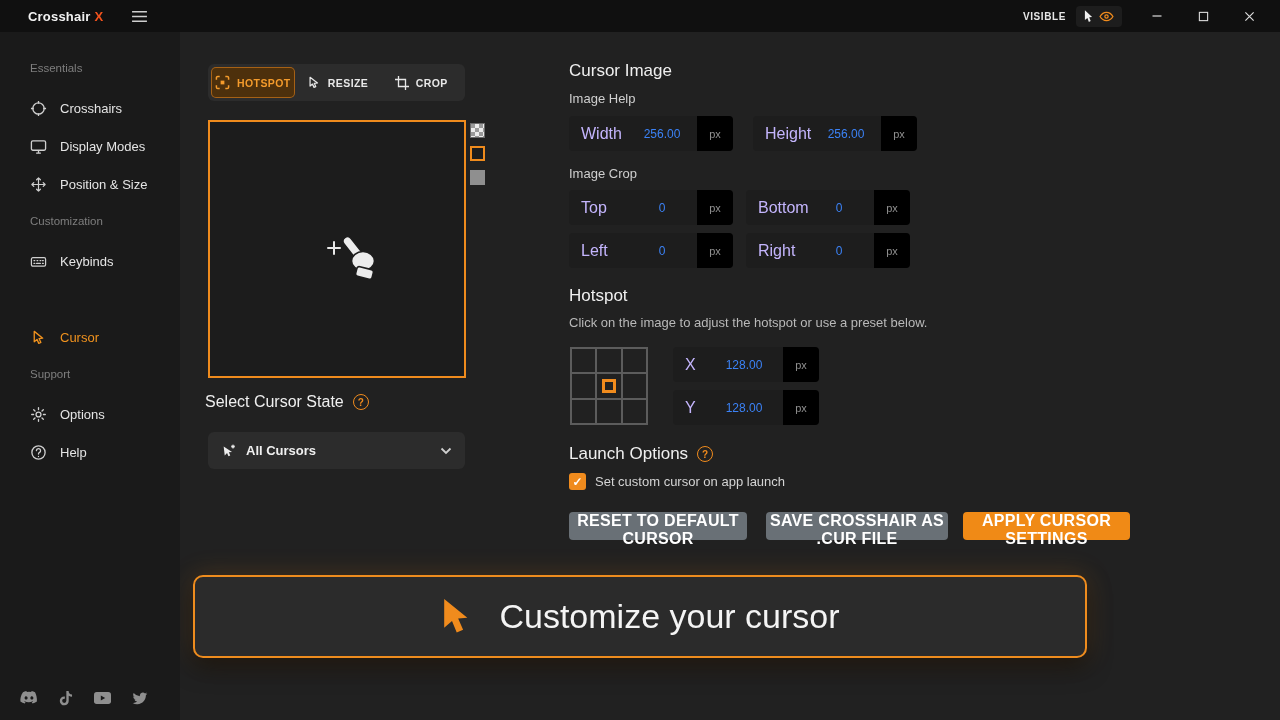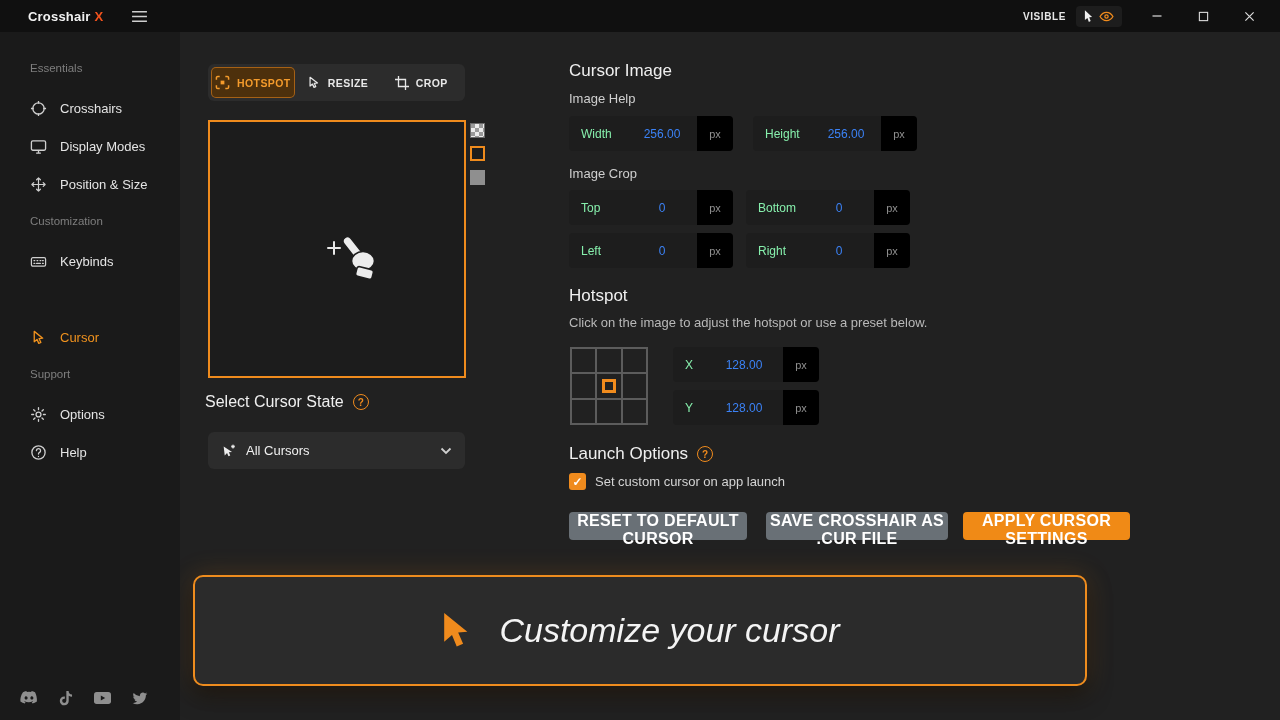--- a/index.html
+++ b/index.html
@@ -45,43 +45,43 @@
 
   .h-row { position:absolute; display:flex; align-items:center; }
   .h1 { color:#efefef; font-size:17px; font-weight:500; }
   .h1b { color:#efefef; font-size:16px; font-weight:500; }
   .h2 { position:absolute; color:#cfcfcf; font-size:13px; }
   .desc { position:absolute; color:#b9b9b9; font-size:13px; }
 
   .qmark { display:inline-flex; width:16px; height:16px; border:1.5px solid #f08b1d; color:#f08b1d; border-radius:50%; align-items:center; justify-content:center; font-size:10px; font-weight:700; margin-left:9px; cursor:pointer; flex:0 0 auto; }
 
   .dropdown { position:absolute; left:28px; top:400px; width:257px; height:37px; background:#2c2c2c; border-radius:6px; display:flex; align-items:center; padding:0 13px; cursor:pointer; }
-  .dd-label { color:#f0f0f0; font-size:13px; font-weight:400; margin-left:9px; }
+  .dd-label { color:#f0f0f0; font-size:13px; font-weight:700; margin-left:9px; }
   .dd-chevron { margin-left:auto; display:flex; align-items:center; }
 
   .field { position:absolute; height:35px; background:#1d1d1d; border-radius:4px; display:flex; align-items:center; overflow:hidden; cursor:text; }
-  .f-label { color:#86efac; font-size:12px; width:58px; padding-left:12px; flex:0 0 auto; }
+  .f-label { color:#c4b5fd; font-size:16px; width:58px; padding-left:12px; flex:0 0 auto; }
   .f-value { color:#3b82f6; font-size:12px; flex:1; text-align:center; }
   .f-unit { color:#8f8f8f; font-size:11px; background:#000000; width:36px; height:100%; display:flex; align-items:center; justify-content:center; flex:0 0 auto; }
   .field.sm .f-label { width:32px; }
 
   .preset-grid { position:absolute; left:390px; top:315px; width:78px; height:78px; display:grid; grid-template-columns:repeat(3,1fr); grid-template-rows:repeat(3,1fr); border:1px solid #5c5c5c; }
   .preset-cell { border:1px solid #5c5c5c; display:flex; align-items:center; justify-content:center; cursor:pointer; }
   .preset-cell .dot { width:14px; height:14px; border:3px solid #f08b1d; }
 
   .check-row { position:absolute; display:flex; align-items:center; gap:9px; cursor:pointer; }
   .checkbox { width:17px; height:17px; background:#f08b1d; border-radius:3px; display:flex; align-items:center; justify-content:center; color:#fff; font-size:12px; font-weight:700; }
   .check-label { color:#d4d4d4; font-size:13px; }
 
   .btn { position:absolute; height:28px; border:none; border-radius:4px; color:#ffffff; font-family:inherit; font-weight:700; font-size:16px; letter-spacing:.3px; cursor:pointer; }
   .btn.gray { background:#697076; }
   .btn.accent { background:#f08a16; }
 
   
-  .banner { position:absolute; left:193px; top:575px; width:894px; height:111px; background:#2b2b2b; border:2px solid #ee8c1e; border-radius:10px; display:flex; align-items:center; justify-content:center; gap:28px; box-shadow:0 10px 22px rgba(0,0,0,.5), 0 0 26px rgba(238,140,30,.22); z-index:10;font-style:italic; }
+  .banner { position:absolute; left:193px; top:575px; width:894px; height:83px; background:#2b2b2b; border:2px solid #ee8c1e; border-radius:10px; display:flex; align-items:center; justify-content:center; gap:28px; box-shadow:0 10px 22px rgba(0,0,0,.5), 0 0 26px rgba(238,140,30,.22); z-index:10; }
   .banner-text { color:#f4f4f4; font-size:34px; }
 </style>
 </head>
 <body>
 
 <div class="app">
 
   <header class="titlebar">
     <div class="brand">
       <span class="brand-main">Crosshair</span><span class="brand-x">X</span>

